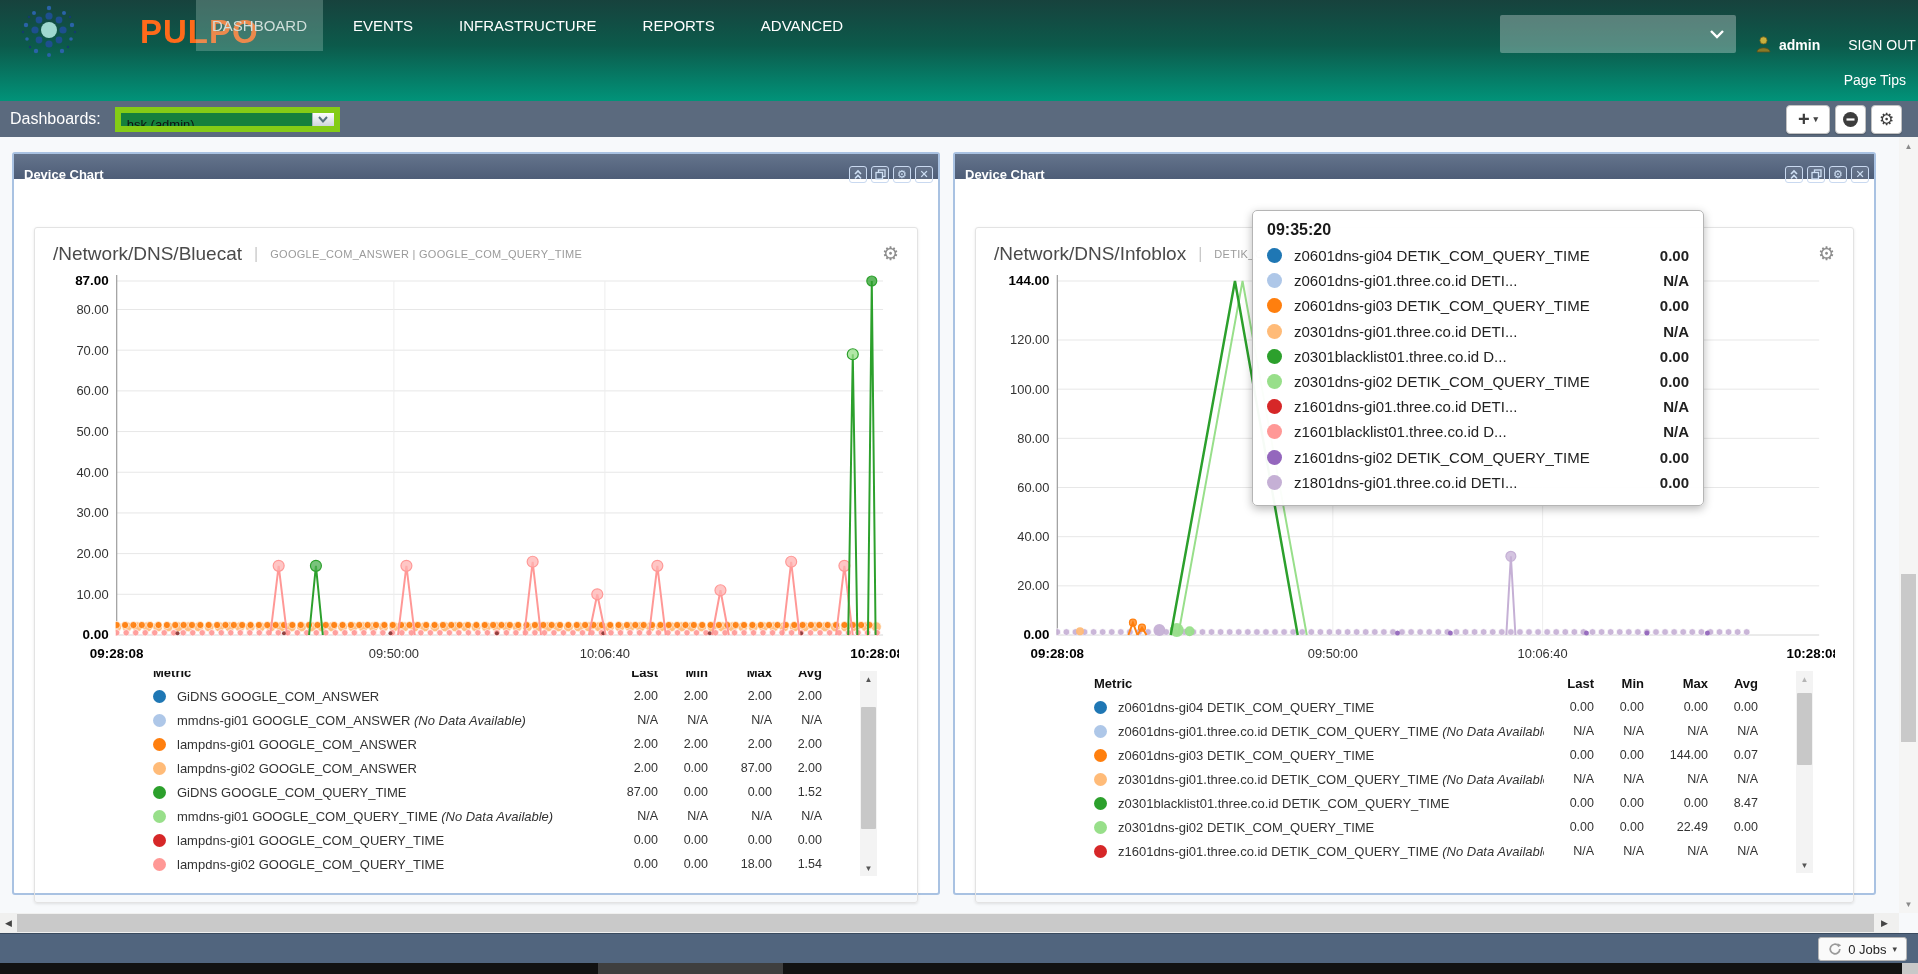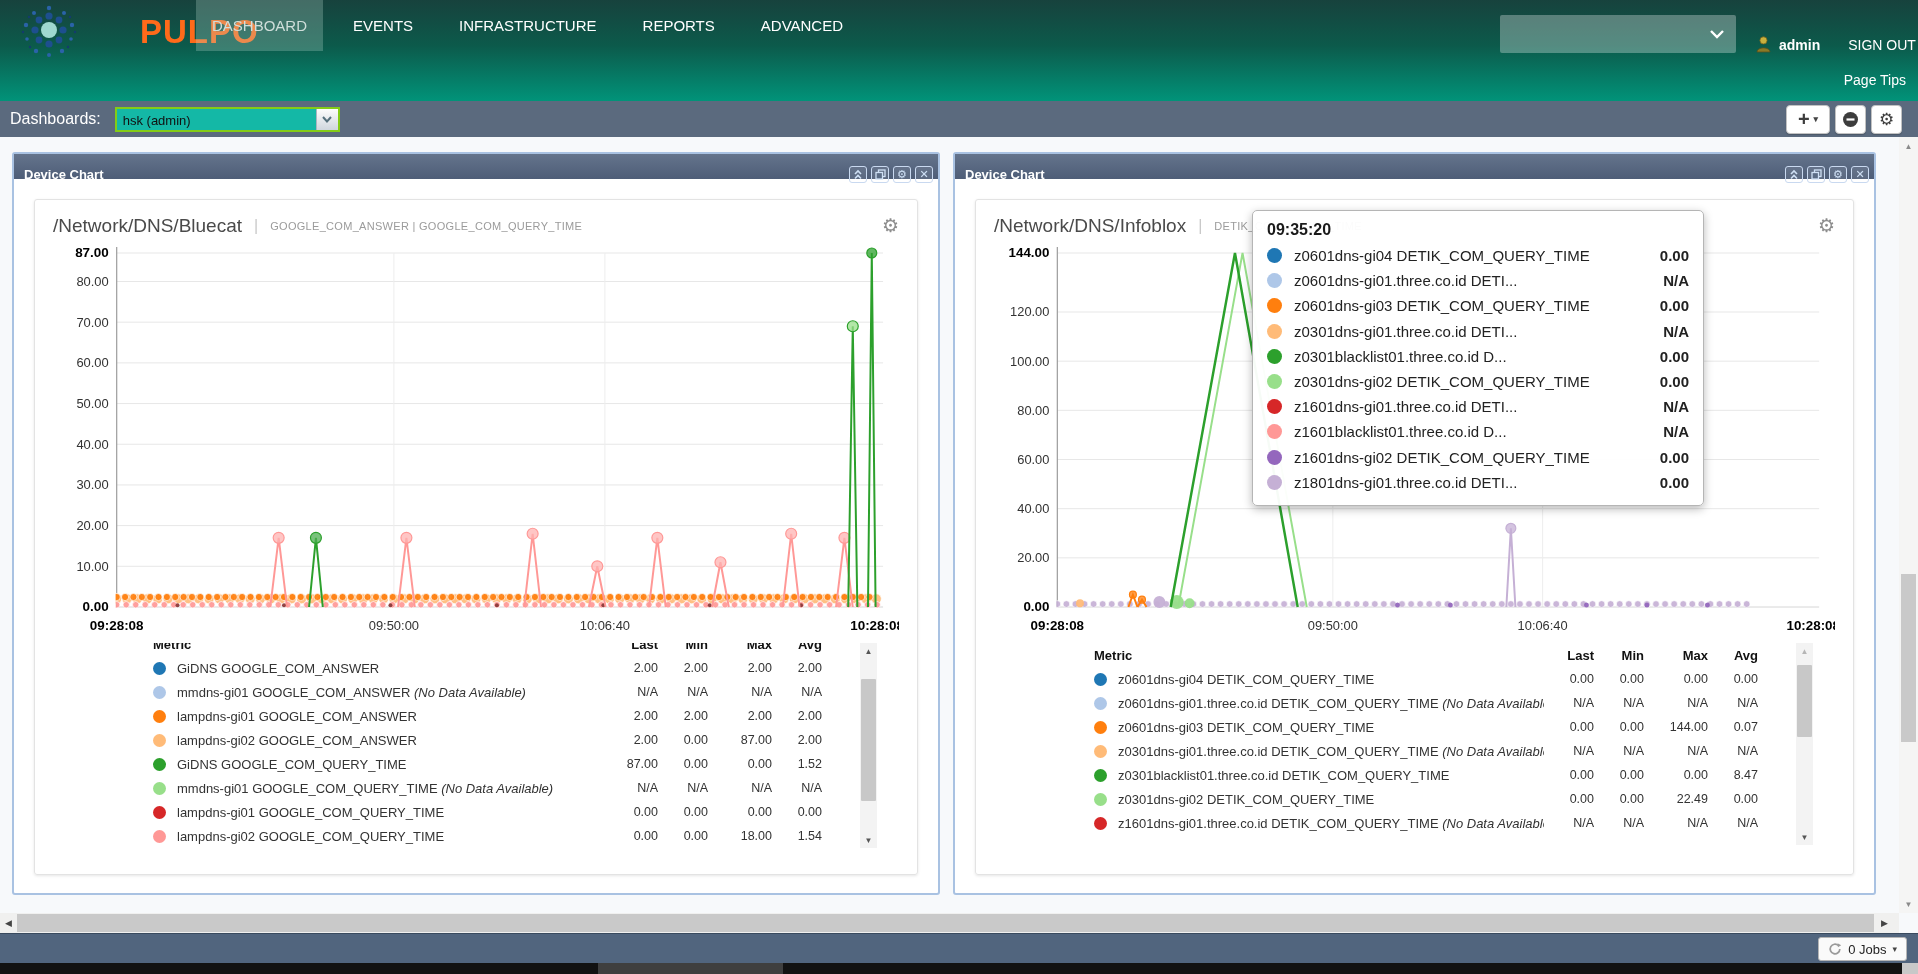--- a/index.html
+++ b/index.html
@@ -21,21 +21,21 @@
     display:flex; align-items:center; justify-content:flex-end; padding-right:12px; margin-right:20px; }
   .user-icon { margin-right:8px; display:flex; }
   .user-name { color:#fff; font-size:14px; font-weight:700; }
   .signout { color:#fff; font-size:14px; margin-left:28px; cursor:pointer; }
   .page-tips { position:absolute; right:12px; top:72px; color:#fff; font-size:14px; }
 
   
   .dashbar { position:absolute; top:101px; left:0; width:1918px; height:36px; background:#5b6a7e;
     display:flex; align-items:center; padding:0 8px; }
   .dash-label { color:#fff; font-size:16px; margin:0 14px 0 2px; }
-  .combo { width:225px; height:25px; background:#14b8a6; border:2px solid #84cc16; display:flex; }
+  .combo { width:225px; height:25px; background:#15803d; border:6px solid #84cc16; display:flex; }
   .combo-text { flex:1; font-size:13px; color:#111; padding:4px 6px; white-space:nowrap; overflow:hidden; }
   .combo-btn { width:22px; background:linear-gradient(#fdfdfd,#cfd6dd); border-left:1px solid #aab4c0;
     display:flex; align-items:center; justify-content:center; cursor:pointer; }
   .dash-actions { margin-left:auto; display:flex; gap:5px; margin-right:8px; }
   .abtn { height:29px; background:#fff; border:1px solid #c2c2c2; border-radius:4px;
     box-shadow:0 1px 1px rgba(0,0,0,.18); display:flex; align-items:center; justify-content:center;
     color:#3d3d3d; cursor:pointer; }
   .abtn.plus { width:44px; font-size:20px; font-weight:900; }
   .abtn.plus .caret { font-size:9px; margin-left:4px; color:#444; }
   .abtn.sq { width:31px; }
@@ -48,21 +48,21 @@
   .panel.right { left:953px; width:923px; }
   .panel-header { height:25px; background:linear-gradient(#64748c,#4e5d77);
     display:flex; align-items:center; padding:15px 5px 0 10px; }
   .panel-title { color:#fff; font-size:13px; font-weight:700; }
   .panel-tools { margin-left:auto; display:flex; gap:4px; }
   .ptool { width:18px; height:17px; border:1px solid #c9d9f0; border-radius:3px;
     background:rgba(255,255,255,.08); display:flex; align-items:center; justify-content:center;
     color:#cfe0f5; font-size:11px; cursor:pointer; line-height:1; }
   .panel-body { position:relative; height:716px; padding:20px; }
   .chart-card { height:100%; border:1px solid #e3e3e3; border-radius:3px;
-    box-shadow:0 1px 3px rgba(0,0,0,.10); padding:14px 18px 0; display:flex; flex-direction:column; }
+    box-shadow:0 1px 3px rgba(0,0,0,.10); padding:14px 18px 0; display:flex; flex-direction:column;margin-top:28px; }
   .chart-head { display:flex; align-items:center; }
   .chart-title { font-size:19px; color:#4a4a4a; white-space:nowrap; }
   .chart-sep { color:#c9c9c9; margin:0 12px; font-size:16px; }
   .chart-subtitle { font-size:11px; color:#9b9b9b; letter-spacing:.3px; white-space:nowrap; }
   .chart-gear { margin-left:auto; color:#8d8d8d; font-size:19px; cursor:pointer; }
   .chart-svg { width:100%; height:402px; display:block; margin-top:2px; }
   svg text { font-family:"Liberation Sans", sans-serif; }
 
   
   .legend-wrap { display:flex; margin:2px 22px 0 100px; }

